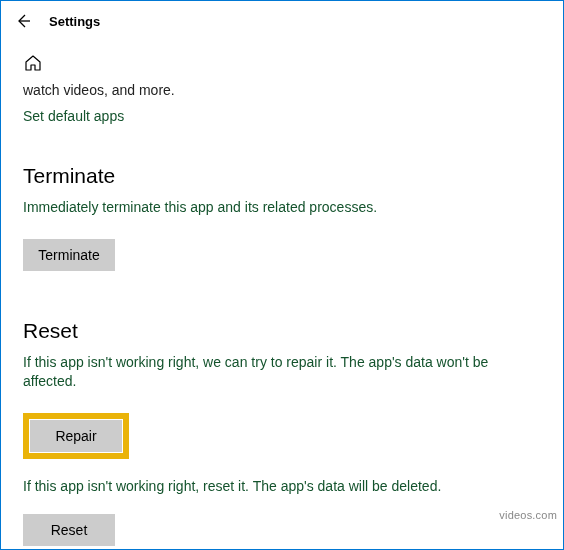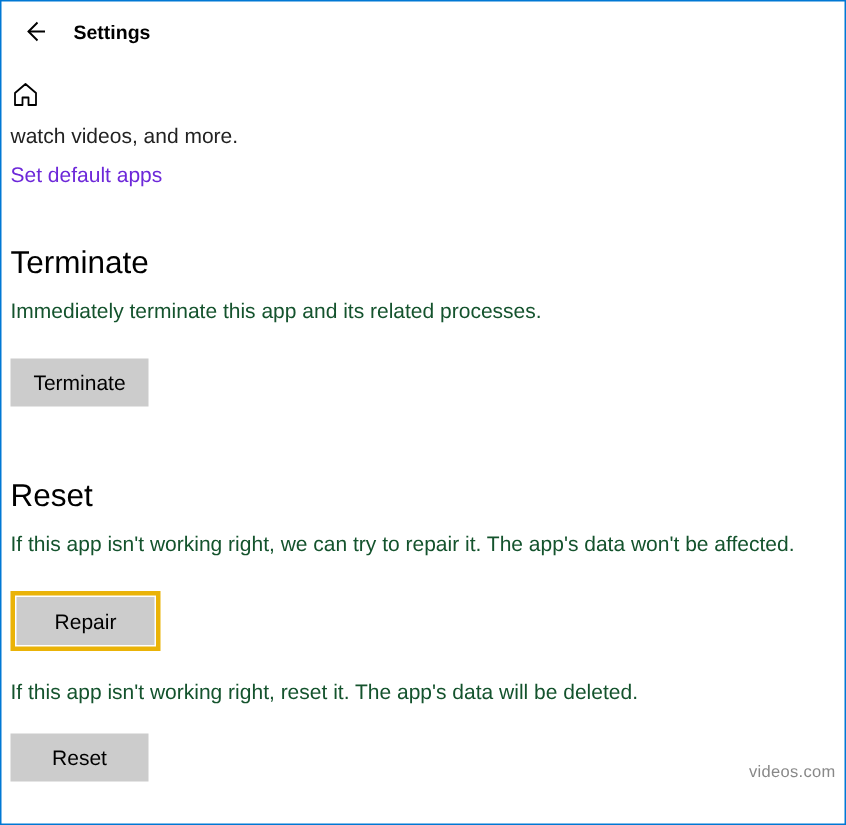--- a/index.html
+++ b/index.html
@@ -25,33 +25,33 @@
       gap: 18px;
     }
     .back-icon svg {
       display: block;
     }
     .header-title {
       font-size: 13px;
       font-weight: 700;
     }
     .content {
-      padding: 0 6px;
+      padding: 0 22px;
     }
     .home-icon {
       margin-top: 14px;
       margin-bottom: 6px;
     }
     .truncated-text {
       font-size: 14px;
       color: #222;
       margin-bottom: 10px;
     }
     .link {
-      color: #6d28d9;
+      color: #14532d;
       font-size: 14px;
       cursor: pointer;
       display: inline-block;
       margin-bottom: 40px;
     }
     .section-title {
       font-size: 21px;
       font-weight: 400;
       margin-bottom: 10px;
       color: #000;
@@ -70,21 +70,21 @@
       font-size: 14px;
       font-family: inherit;
       cursor: pointer;
       text-align: center;
       color: #000;
     }
     .btn-spacer {
       height: 48px;
     }
     .highlight-box {
-      border: 3px solid #eab308;
+      border: 6px solid #eab308;
       display: inline-block;
       padding: 1px;
       margin-bottom: 18px;
     }
     .highlight-box .btn {
       margin: 0;
     }
     .watermark {
       position: absolute;
       right: 6px;

